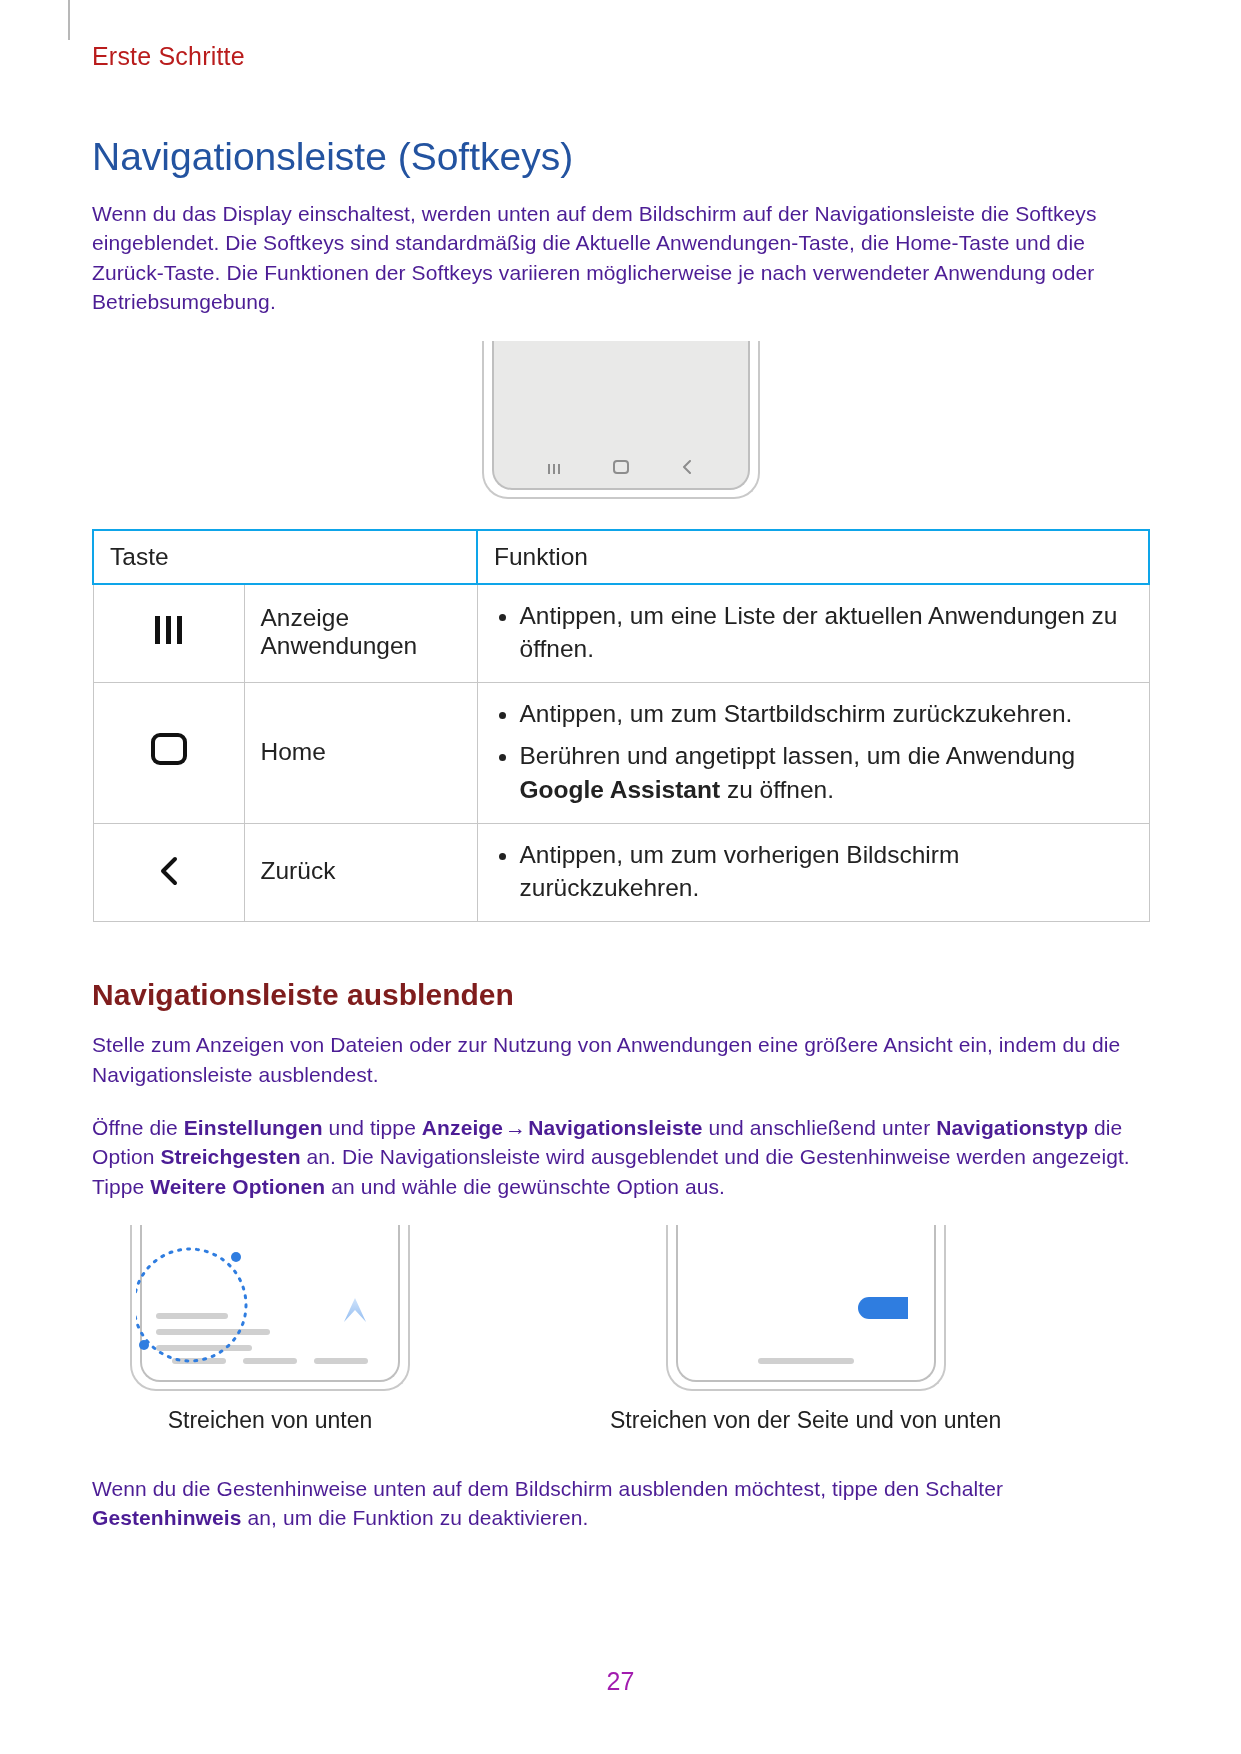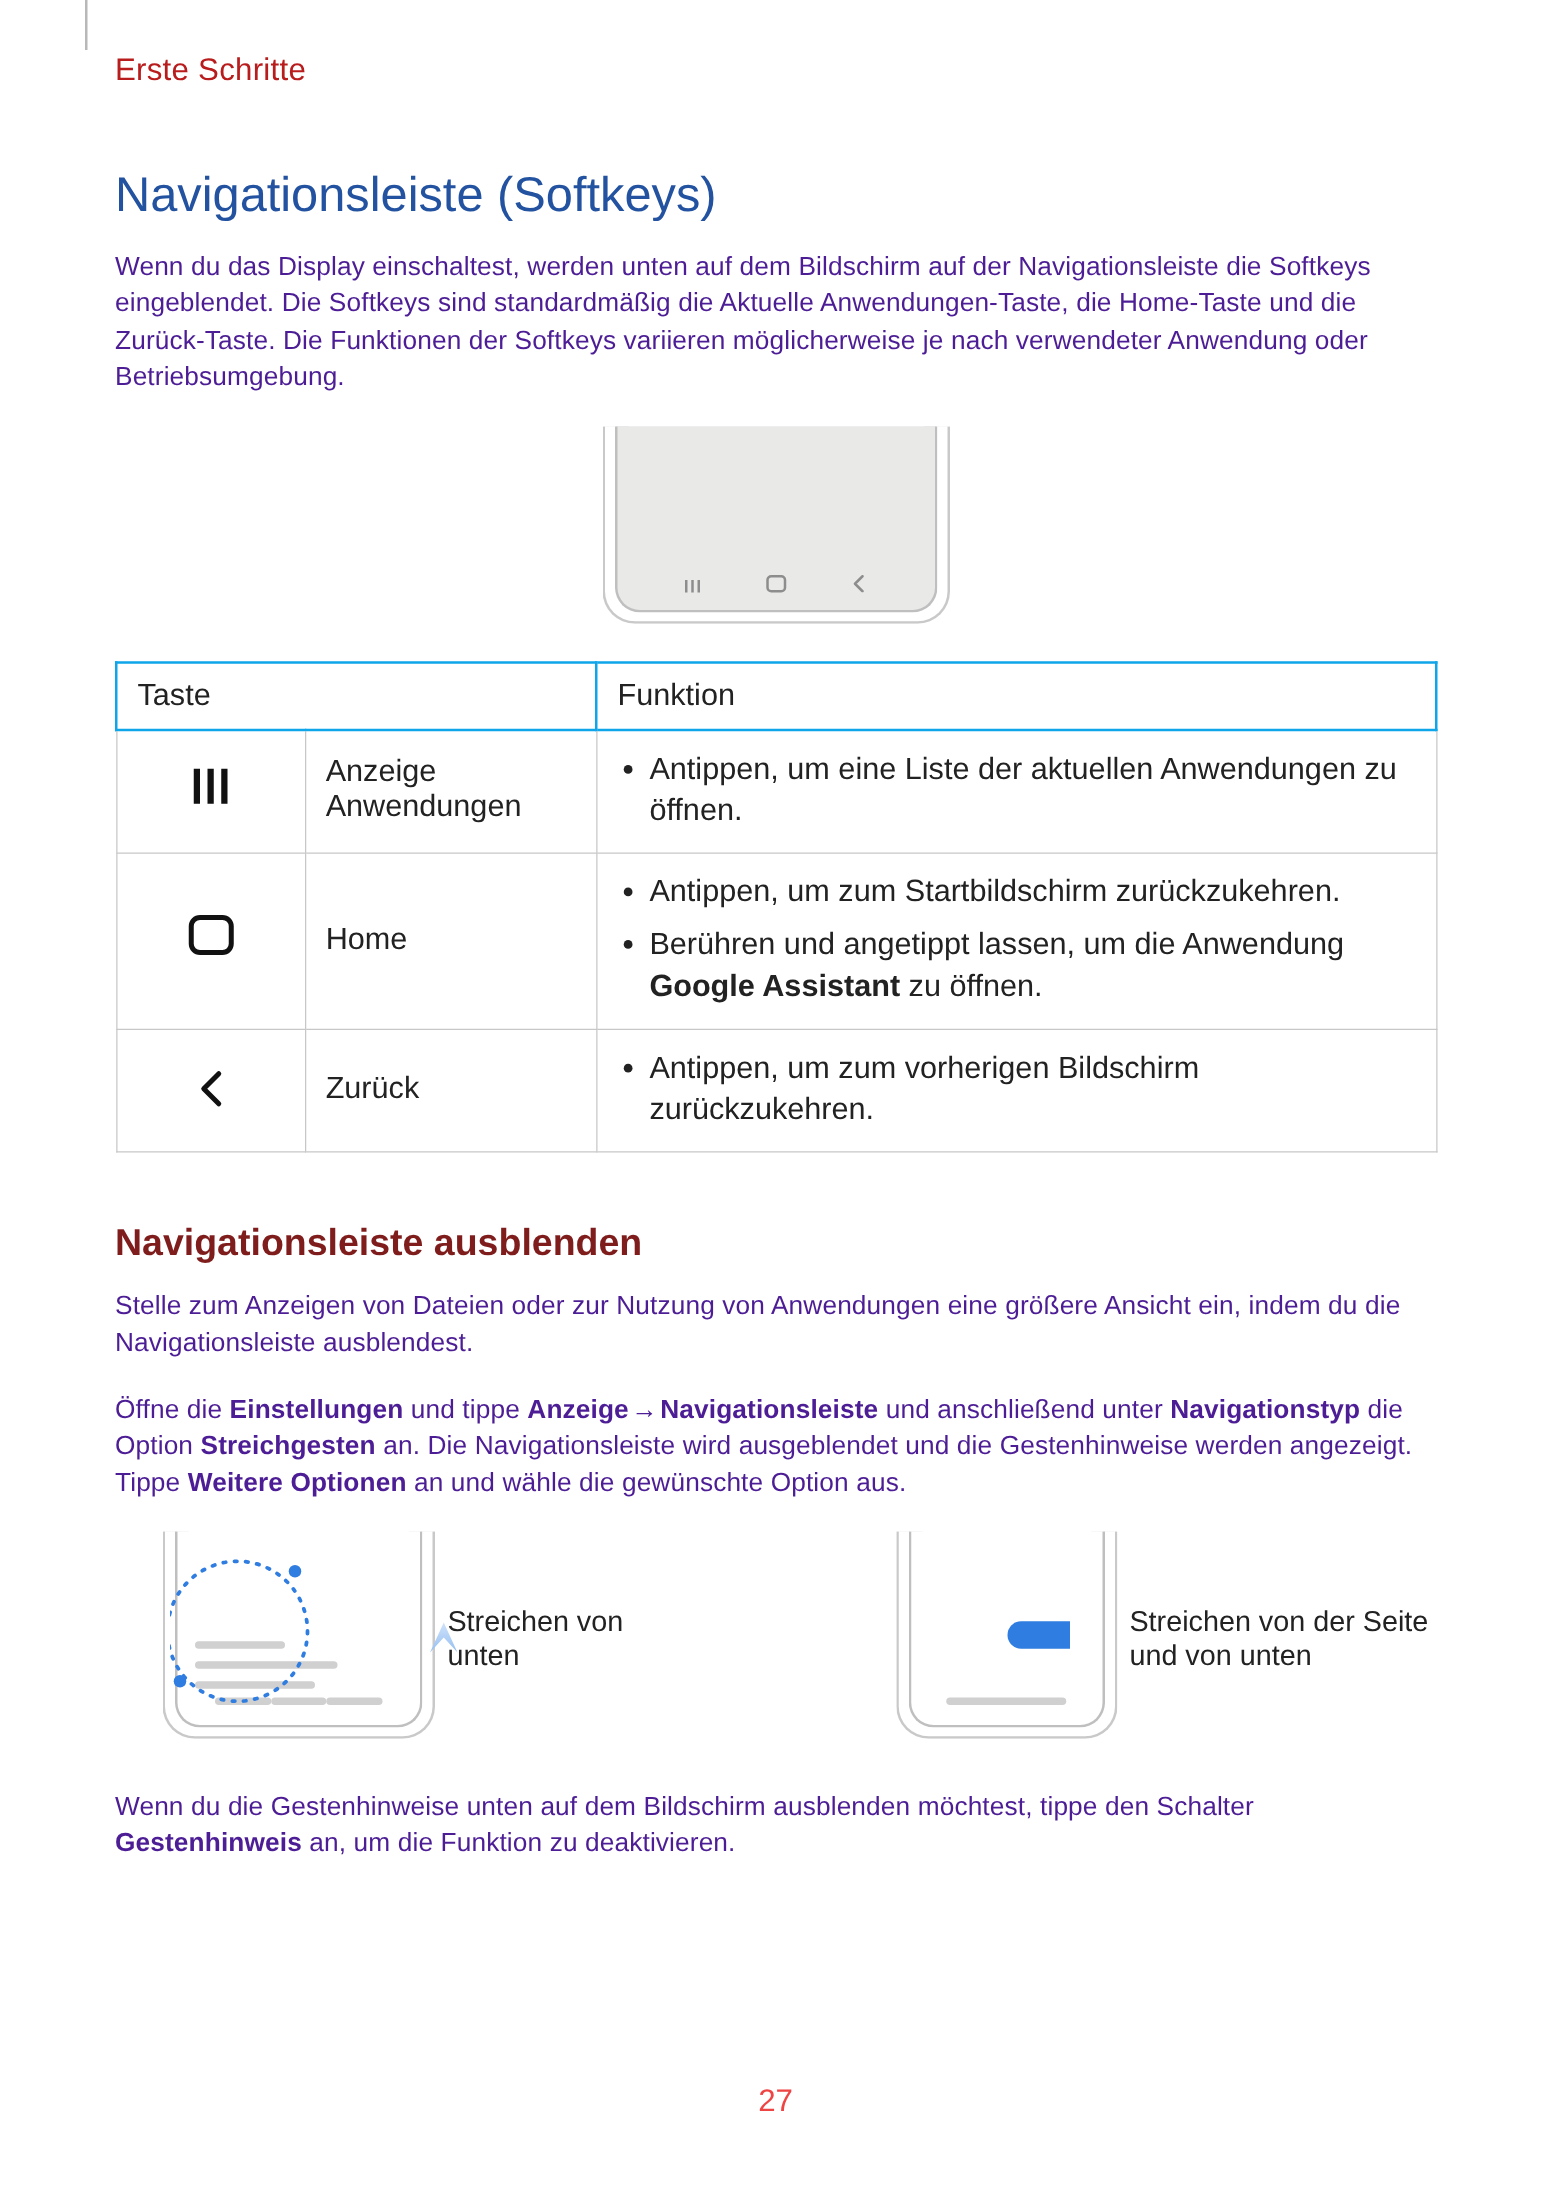--- a/index.html
+++ b/index.html
@@ -126,21 +126,21 @@
 
   
   .gesture-row {
     display: flex;
     justify-content: flex-start;
     gap: 200px;
     margin: 14px 0 10px 0;
   }
   .gesture-col {
     display: flex;
-    flex-direction: row;
+    flex-direction: column;
     align-items: center;
     gap: 10px;
   }
   .gesture-caption {
     color: #222;
     font-size: 23px;
     margin-top: 6px;
   }
   .phone-shell-2 {
     width: 280px;
@@ -202,21 +202,21 @@
   .tap-lines div:nth-child(1){ width:60%; }
   .tap-lines div:nth-child(2){ width:95%; }
   .tap-lines div:nth-child(3){ width:80%; }
 
   
   .page-num {
     position: absolute;
     left: 0; right: 0;
     bottom: 58px;
     text-align: center;
-    color: #ef4444;
+    color: #a21caf;
     font-size: 25px;
   }
 </style>
 </head>
 <body>
 
 <div class="page-margin-tick"></div>
 
 <div class="content">
 

